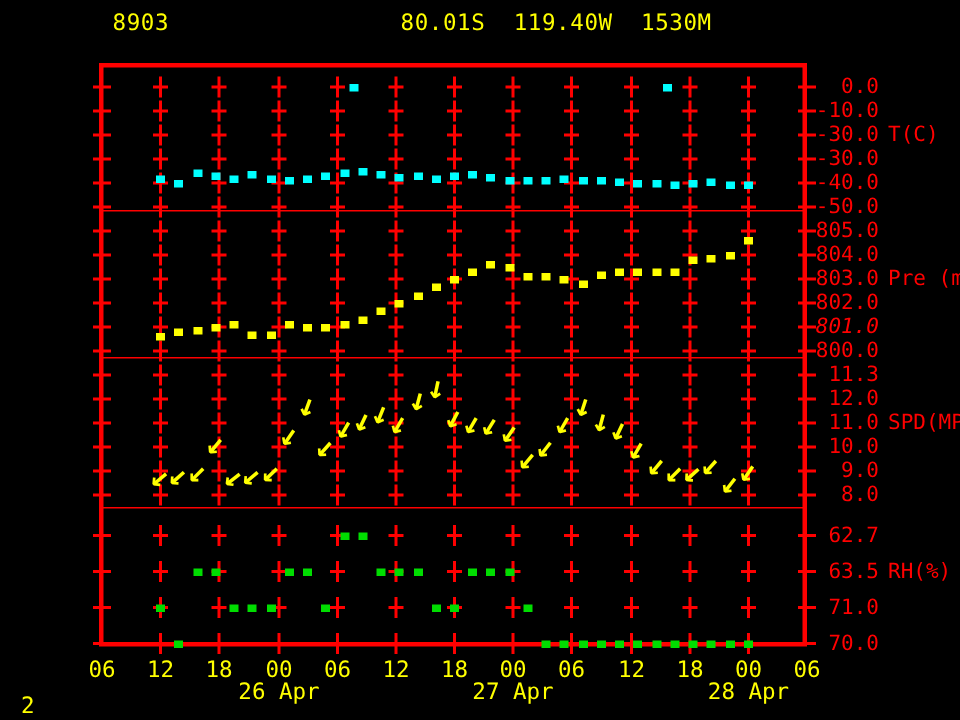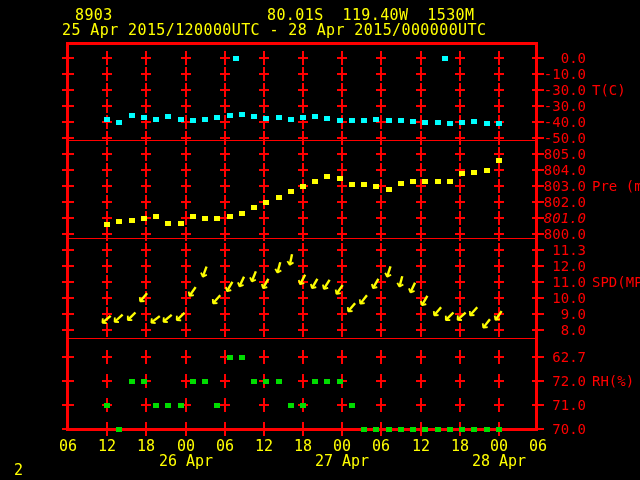--- a/index.html
+++ b/index.html
@@ -16,21 +16,20 @@
   .xlab{position:absolute;color:#ffff00;font-size:15px;text-align:center;white-space:pre;}
   .pt{position:absolute;}
   .arrow{position:absolute;color:#ffff00;font-size:21px;font-weight:bold;line-height:21px;}
 </style>
 </head>
 <body>
 
 <div id="screen">
   <div class="ytext" style="left:75px;top:8px;">8903</div>
   <div class="ytext" style="left:267px;top:8px;">80.01S  119.40W  1530M</div>
-  <div class="ytext" style="left:62px;top:23px;">25 Apr 2015/120000UTC - 28 Apr 2015/000000UTC</div>
 
   <div id="plot" style="position:absolute;left:0;top:0;width:640px;height:480px;">
     <div id="frame"></div>
   <div class="divider" style="left: 68px; top: 140px; width: 470px;"></div>
       <div class="divider" style="left: 68px; top: 238px; width: 470px;"></div>
       <div class="divider" style="left: 68px; top: 338px; width: 470px;"></div>
       <div class="tick" style="left: 62px; top: 57px; width: 12px; height: 2px;"></div>
       <div class="tick" style="left: 532px; top: 57px; width: 12px; height: 2px;"></div>
       <div class="ylab" style="left: 542px; top: 50px;">0.0</div>
       <div class="cross" style="left: 106px; top: 51px; width: 2px; height: 14px;"></div>
@@ -503,21 +502,21 @@
       <div class="cross" style="left: 380px; top: 350px; width: 2px; height: 14px;"></div>
       <div class="cross" style="left: 376px; top: 356px; width: 10px; height: 2px;"></div>
       <div class="cross" style="left: 420px; top: 350px; width: 2px; height: 14px;"></div>
       <div class="cross" style="left: 416px; top: 356px; width: 10px; height: 2px;"></div>
       <div class="cross" style="left: 459px; top: 350px; width: 2px; height: 14px;"></div>
       <div class="cross" style="left: 455px; top: 356px; width: 10px; height: 2px;"></div>
       <div class="cross" style="left: 498px; top: 350px; width: 2px; height: 14px;"></div>
       <div class="cross" style="left: 494px; top: 356px; width: 10px; height: 2px;"></div>
       <div class="tick" style="left: 62px; top: 380px; width: 12px; height: 2px;"></div>
       <div class="tick" style="left: 532px; top: 380px; width: 12px; height: 2px;"></div>
-      <div class="ylab" style="left: 542px; top: 373px;">72.0</div>
+      <div class="ylab" style="left: 542px; top: 373px;">63.5</div>
       <div class="cross" style="left: 106px; top: 374px; width: 2px; height: 14px;"></div>
       <div class="cross" style="left: 102px; top: 380px; width: 10px; height: 2px;"></div>
       <div class="cross" style="left: 145px; top: 374px; width: 2px; height: 14px;"></div>
       <div class="cross" style="left: 141px; top: 380px; width: 10px; height: 2px;"></div>
       <div class="cross" style="left: 185px; top: 374px; width: 2px; height: 14px;"></div>
       <div class="cross" style="left: 181px; top: 380px; width: 10px; height: 2px;"></div>
       <div class="cross" style="left: 224px; top: 374px; width: 2px; height: 14px;"></div>
       <div class="cross" style="left: 220px; top: 380px; width: 10px; height: 2px;"></div>
       <div class="cross" style="left: 263px; top: 374px; width: 2px; height: 14px;"></div>
       <div class="cross" style="left: 259px; top: 380px; width: 10px; height: 2px;"></div>

